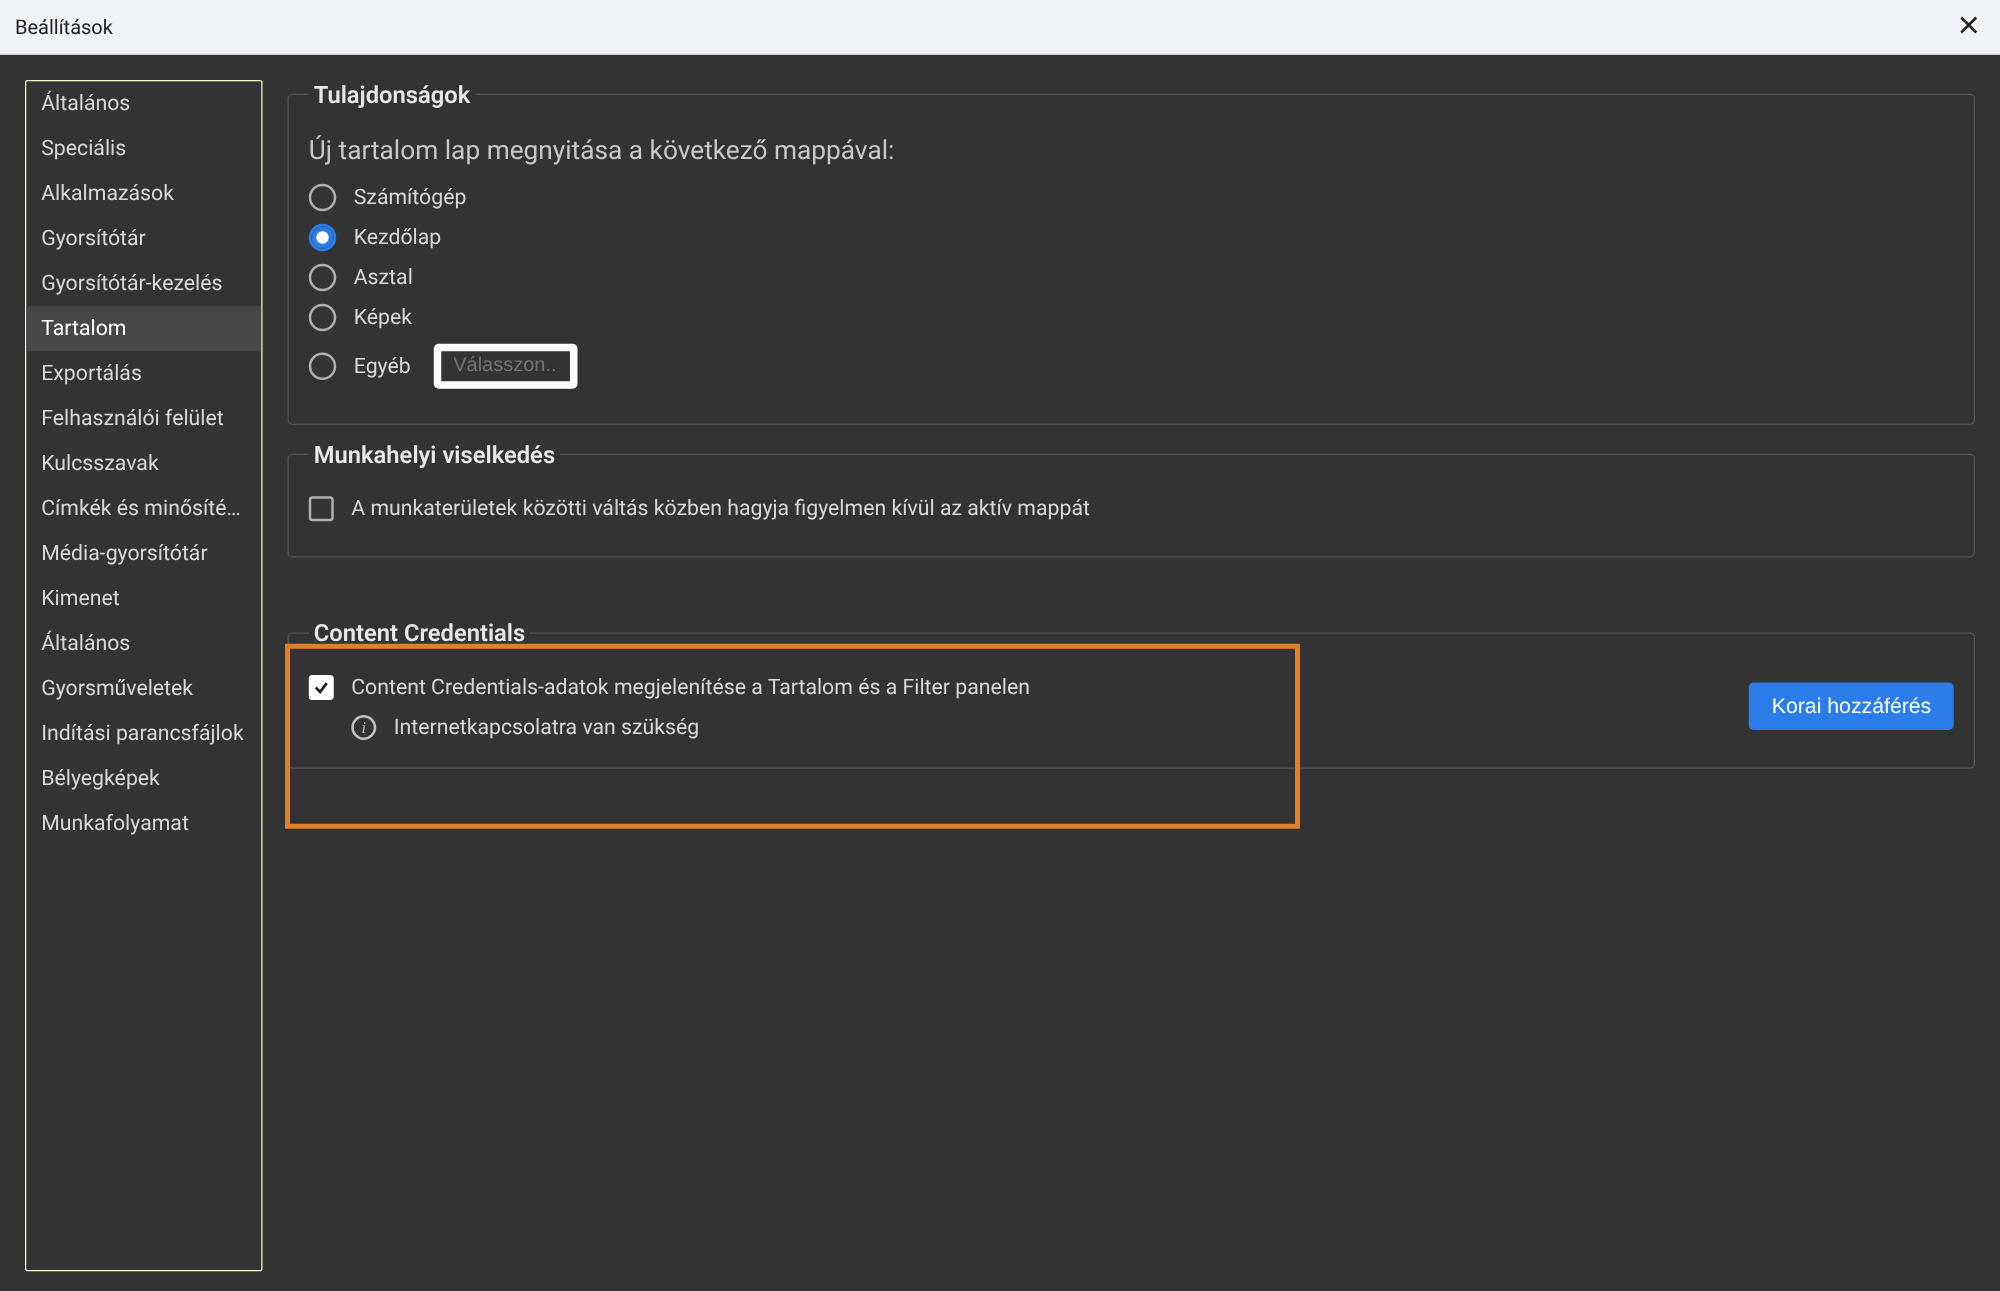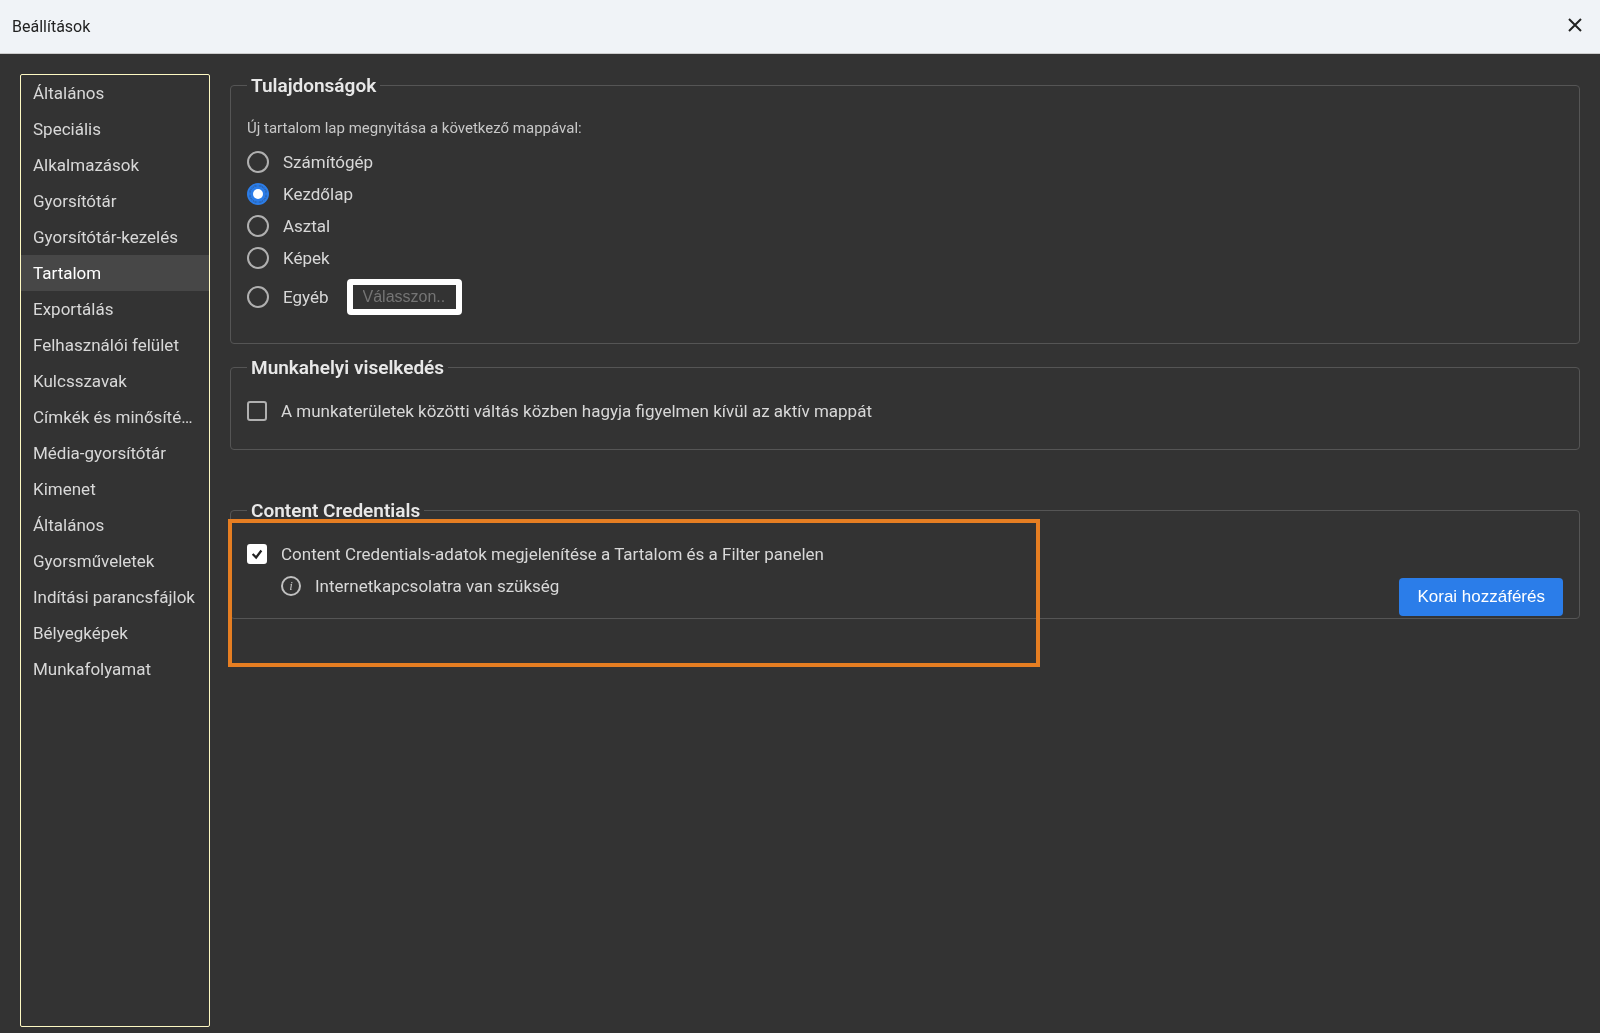--- a/index.html
+++ b/index.html
@@ -4,21 +4,21 @@
 <style>
   * { box-sizing: border-box; margin: 0; padding: 0; }
   html, body {
     width: 1600px;
     height: 1033px;
     font-family: -apple-system, BlinkMacSystemFont, "Segoe UI", Roboto, Arial, sans-serif;
     background: #2a2a2a;
     overflow: hidden;
   }
   .titlebar {
-    height: 54px;
+    height: 44px;
     background: #f0f3f7;
     border-bottom: 1px solid #ccc;
     display: flex;
     align-items: center;
     justify-content: space-between;
     padding: 0 12px;
     color: #222;
     font-size: 16px;
   }
   .titlebar .title { font-weight: 400; }
@@ -67,21 +67,21 @@
     padding: 12px 16px 18px 16px;
     color: #d8d8d8;
   }
   legend {
     font-weight: 600;
     font-size: 19px;
     color: #e8e8e8;
     padding: 0 4px;
   }
   .desc {
-    font-size: 15px;
+    font-size: 21px;
     color: #c8c8c8;
     margin: 10px 0 14px 0;
   }
   .radio-row, .check-row {
     display: flex;
     align-items: center;
     gap: 14px;
     margin: 10px 0;
   }
   .radio-circle {
@@ -151,21 +151,21 @@
   .button-primary {
     background: #2b7de9;
     color: #fff;
     border: none;
     border-radius: 4px;
     padding: 9px 18px;
     font-size: 17px;
     cursor: pointer;
     position: absolute;
     right: 16px;
-    top: 56px;
+    top: 28px;
   }
   .info-row {
     display: flex;
     align-items: center;
     gap: 14px;
     margin-top: 12px;
     margin-left: 34px;
   }
   .info-icon {
     width: 20px;

